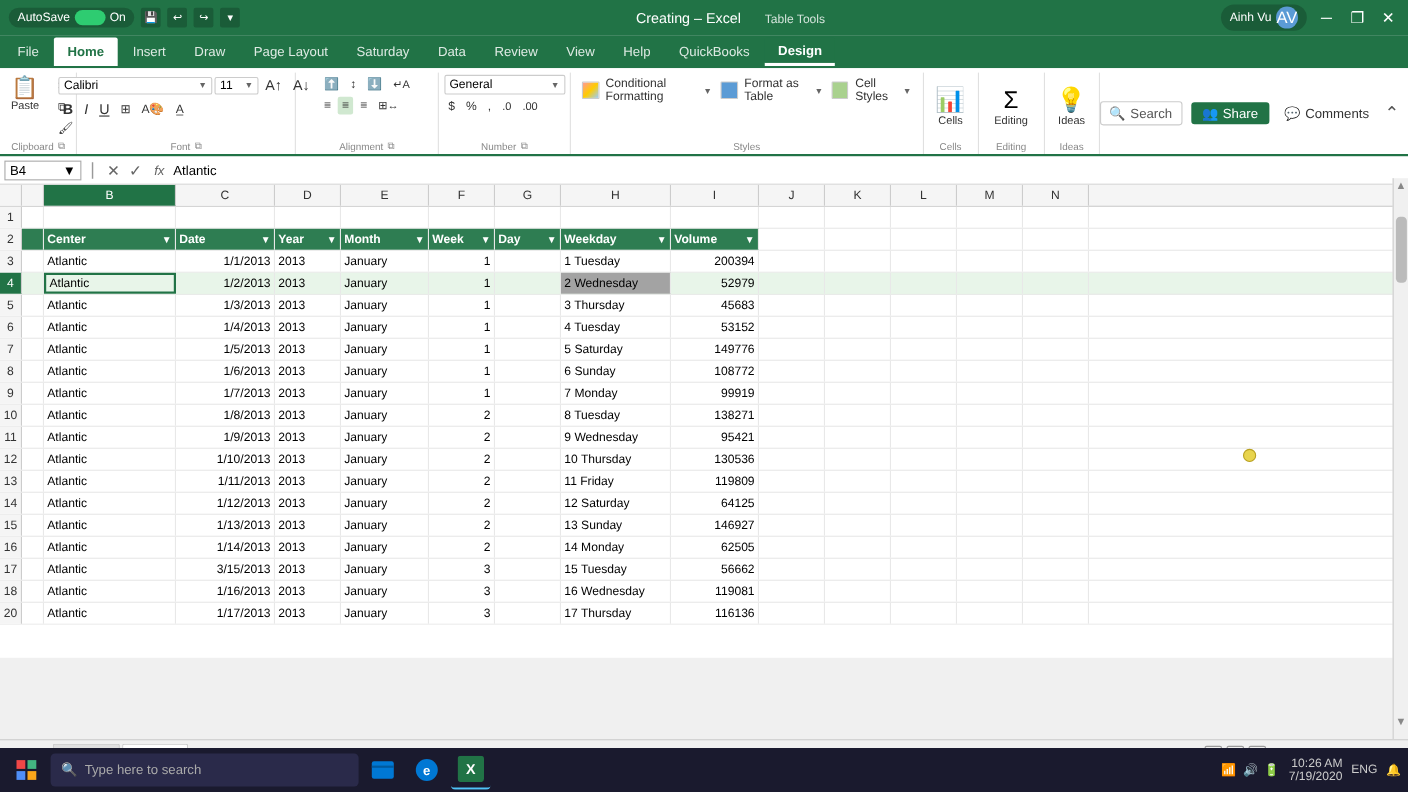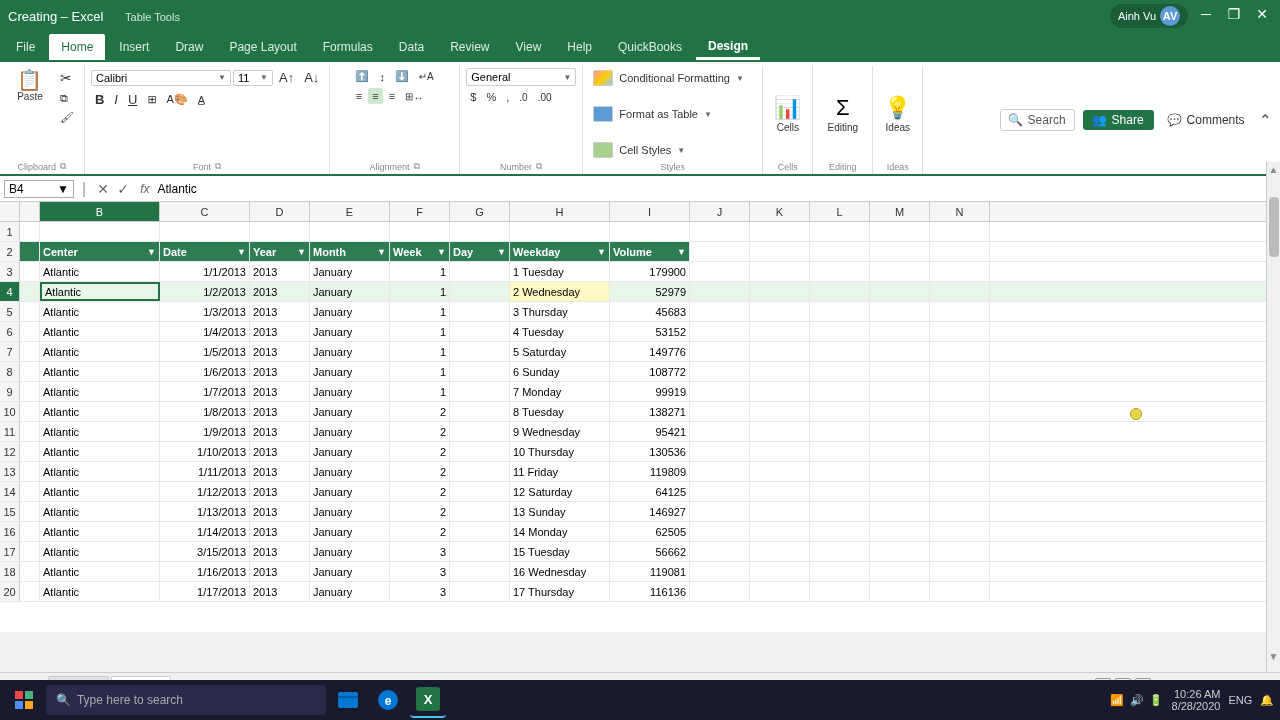--- a/index.html
+++ b/index.html
@@ -10,27 +10,27 @@
       height: 32px;
       background: #217346;
       display: flex;
       align-items: center;
       justify-content: space-between;
       padding: 0 8px;
       color: white;
     }
     #title-bar-left { display: flex; align-items: center; gap: 6px; }
     #title-bar-center { font-size: 13px; }
-    #title-bar-right { display: flex; align-items: flex-start; gap: 8px; }
+    #title-bar-right { display: flex; align-items: center; gap: 8px; }
     .autosave-badge { background: #1a5c38; border-radius: 10px; padding: 2px 8px; font-size: 11px; display: flex; align-items: center; gap: 4px; }
     .autosave-toggle { background: #2ecc71; border-radius: 8px; width: 28px; height: 14px; display: inline-block; position: relative; }
     .title-icon { width: 18px; height: 18px; background: #1a5c38; border-radius: 2px; display: flex; align-items: center; justify-content: center; font-size: 10px; cursor: pointer; }
     .win-btn { width: 20px; height: 20px; display: flex; align-items: center; justify-content: center; font-size: 14px; cursor: pointer; color: white; }
     .user-pill { display: flex; align-items: center; gap: 4px; background: #1a5c38; border-radius: 12px; padding: 2px 8px; font-size: 11px; }
-    .user-avatar { width: 20px; height: 20px; border-radius: 50%; background: #5b9bd5; display: flex; align-items: center; justify-content: center; font-size: 11px; font-weight: bold; }
+    .user-avatar { width: 20px; height: 20px; border-radius: 50%; background: #5b9bd5; display: flex; align-items: center; justify-content: center; font-size: 15px; font-weight: normal; }
 
     
     #tab-bar {
       display: flex;
       align-items: center;
       height: 30px;
       background: #217346;
       padding: 0 4px;
       gap: 2px;
     }
@@ -40,21 +40,21 @@
       color: rgba(255,255,255,0.85);
       cursor: pointer;
       border-radius: 2px 2px 0 0;
       height: 26px;
       display: flex;
       align-items: center;
     }
     .ribbon-tab.active {
       background: #ffffff;
       color: #217346;
-      font-weight: 400;
+      font-weight: 700;
     }
 
     
     #ribbon-content {
       background: #ffffff;
       padding: 4px 0 0 0;
       display: flex;
       align-items: stretch;
       border-bottom: 2px solid #217346;
     }
@@ -376,20 +376,31 @@
       border-radius: 2px;
     }
     .style-item-icon { width: 20px; height: 16px; border-radius: 1px; }
 
     .arrow-down { font-size: 8px; color: #666; }
   </style>
 </head>
 <body>
 
 <div id="title-bar">
+  <div id="title-bar-left">
+    <div class="autosave-badge">
+      <span>AutoSave</span>
+      <span class="autosave-toggle"></span>
+      <span>On</span>
+    </div>
+    <div class="title-icon">💾</div>
+    <div class="title-icon">↩</div>
+    <div class="title-icon">↪</div>
+    <div class="title-icon">▾</div>
+  </div>
   <div id="title-bar-center">
     <span>Creating – Excel</span>
     &nbsp;&nbsp;&nbsp;&nbsp;
     <span style="font-size:11px;opacity:0.8;">Table Tools</span>
   </div>
   <div id="title-bar-right">
     <div class="user-pill">
       <span>Ainh Vu</span>
       <div class="user-avatar">
         <span>AV</span>
@@ -400,21 +411,21 @@
     <div class="win-btn close">✕</div>
   </div>
 </div>
 
 <div id="tab-bar">
   <div class="ribbon-tab">File</div>
   <div class="ribbon-tab active">Home</div>
   <div class="ribbon-tab">Insert</div>
   <div class="ribbon-tab">Draw</div>
   <div class="ribbon-tab">Page Layout</div>
-  <div class="ribbon-tab">Formulas</div>
+  <div class="ribbon-tab">Saturday</div>
   <div class="ribbon-tab">Data</div>
   <div class="ribbon-tab">Review</div>
   <div class="ribbon-tab">View</div>
   <div class="ribbon-tab">Help</div>
   <div class="ribbon-tab">QuickBooks</div>
   <div class="ribbon-tab" style="background:#217346;color:white;font-weight:bold;border-bottom:3px solid white;">Design</div>
 </div>
 
 <div id="ribbon-content" style="position:relative;">
 
@@ -500,21 +511,21 @@
         <div class="rb-small-btn" style="font-size:10px;">.00</div>
       </div>
     </div>
     <div class="ribbon-group-label">
       <span>Number</span>
       <span>⧉</span>
     </div>
   </div>
 
   <div class="ribbon-group" style="min-width:180px;">
-    <div class="ribbon-group-content" style="flex-direction:column;gap:16px;width:100%;">
+    <div class="ribbon-group-content" style="flex-direction:row;gap:0;width:100%;">
       <div class="style-item">
         <div class="style-item-icon cond-format-icon" style="width:20px;height:16px;background:linear-gradient(135deg,#ff9999,#ffcc00,#99ccff);border-radius:1px;border:1px solid #ccc;"></div>
         <span style="font-size:11px;">Conditional Formatting</span>
         <span class="arrow-down" style="margin-left:auto;">▼</span>
       </div>
       <div class="style-item">
         <div class="style-item-icon" style="width:20px;height:16px;background:#5b9bd5;border-radius:1px;border:1px solid #ccc;"></div>
         <span style="font-size:11px;">Format as Table</span>
         <span class="arrow-down" style="margin-left:auto;">▼</span>
       </div>
@@ -683,38 +694,38 @@
     <div class="sheet-row">
       <div class="row-num">3</div>
       <div class="cell" style="width:20px;"></div>
       <div class="cell" style="width:120px;">Atlantic</div>
       <div class="cell" style="width:90px;text-align:right;justify-content:flex-end;">1/1/2013</div>
       <div class="cell" style="width:60px;">2013</div>
       <div class="cell" style="width:80px;">January</div>
       <div class="cell" style="width:60px;text-align:right;justify-content:flex-end;">1</div>
       <div class="cell" style="width:60px;"></div>
       <div class="cell" style="width:100px;">1 Tuesday</div>
-      <div class="cell" style="width:80px;text-align:right;justify-content:flex-end;">179900</div>
+      <div class="cell" style="width:80px;text-align:right;justify-content:flex-end;">200394</div>
       <div class="cell" style="width:60px;"></div>
       <div class="cell" style="width:60px;"></div>
       <div class="cell" style="width:60px;"></div>
       <div class="cell" style="width:60px;"></div>
       <div class="cell" style="width:60px;"></div>
     </div>
 
     <div class="sheet-row" style="background:#e8f5e9;">
       <div class="row-num" style="background:#217346;color:white;">4</div>
       <div class="cell" style="width:20px;background:#e8f5e9;"></div>
       <div class="cell" style="width:120px;border:2px solid #217346;background:#e8f5e9;">Atlantic</div>
       <div class="cell" style="width:90px;text-align:right;justify-content:flex-end;background:#e8f5e9;">1/2/2013</div>
       <div class="cell" style="width:60px;background:#e8f5e9;">2013</div>
       <div class="cell" style="width:80px;background:#e8f5e9;">January</div>
       <div class="cell" style="width:60px;text-align:right;justify-content:flex-end;background:#e8f5e9;">1</div>
       <div class="cell" style="width:60px;background:#e8f5e9;"></div>
-      <div class="cell" style="width:100px;background:#fef9c3;">2 Wednesday</div>
+      <div class="cell" style="width:100px;background:#a3a3a3;">2 Wednesday</div>
       <div class="cell" style="width:80px;text-align:right;justify-content:flex-end;background:#e8f5e9;">52979</div>
       <div class="cell" style="width:60px;background:#e8f5e9;"></div>
       <div class="cell" style="width:60px;background:#e8f5e9;"></div>
       <div class="cell" style="width:60px;background:#e8f5e9;"></div>
       <div class="cell" style="width:60px;background:#e8f5e9;"></div>
       <div class="cell" style="width:60px;background:#e8f5e9;"></div>
     </div>
 
     <div class="sheet-row">
       <div class="row-num">5</div>
@@ -1047,18 +1058,18 @@
     </div>
   </div>
   <div class="taskbar-right">
     <div class="sys-icons">
       <span style="cursor:pointer;">📶</span>
       <span style="cursor:pointer;">🔊</span>
       <span>🔋</span>
     </div>
     <div style="text-align:right;cursor:pointer;">
       <div>10:26 AM</div>
-      <div>8/28/2020</div>
+      <div>7/19/2020</div>
     </div>
     <span style="cursor:pointer;">ENG</span>
     <span style="cursor:pointer;">🔔</span>
   </div>
 </div>
 
 </body></html>

